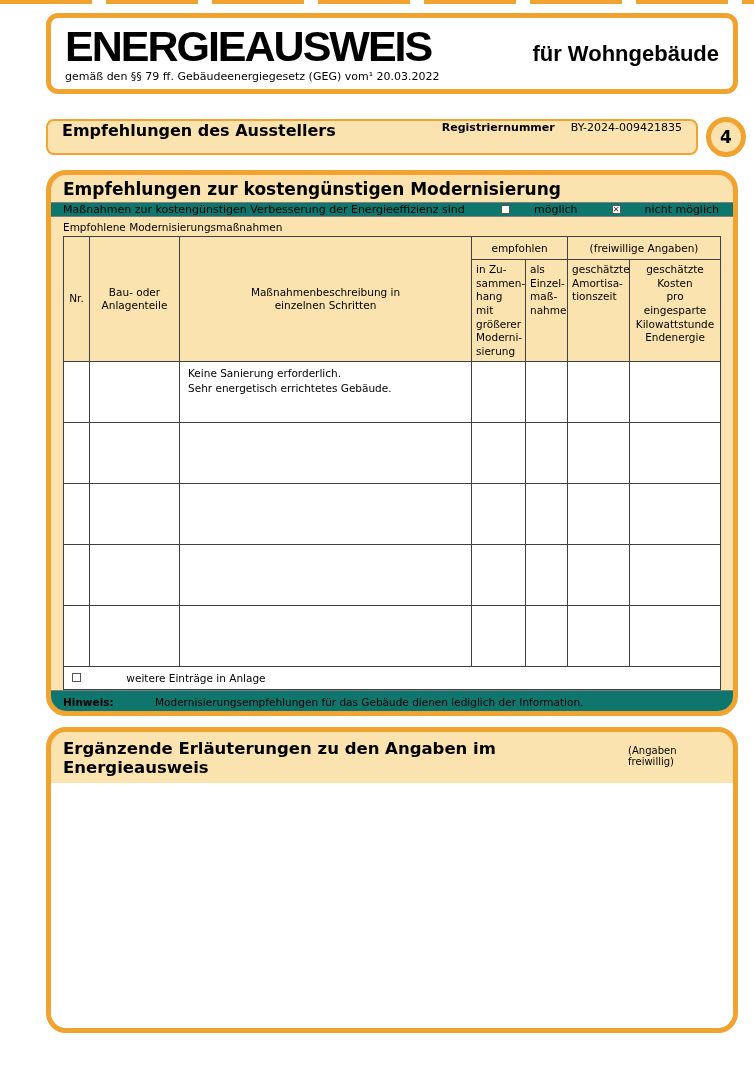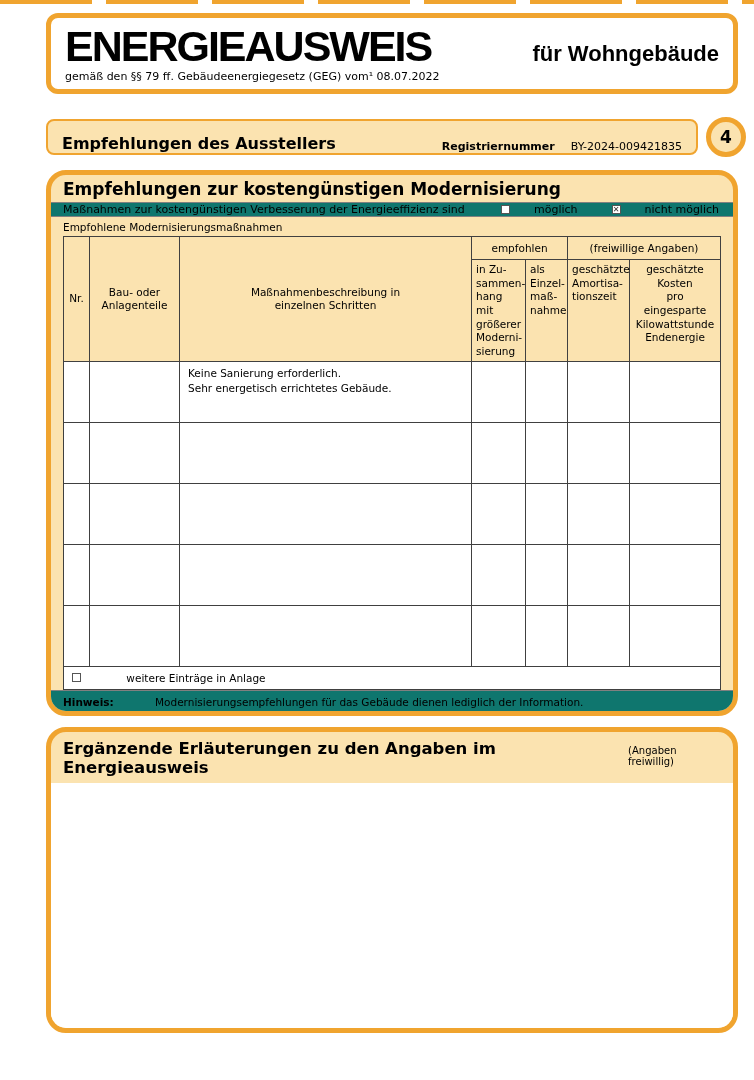--- a/index.html
+++ b/index.html
@@ -12,21 +12,21 @@
   .header-box{position:absolute;left:46px;top:13px;width:692px;height:81px;box-sizing:border-box;
         border:5px solid var(--accent);border-radius:12px;background:#fff;padding:7px 14px 0;}
   .title-row{display:flex;align-items:baseline;gap:12px;justify-content:space-between;}
   .main-title{font-family:"Liberation Sans","DejaVu Sans",sans-serif;font-weight:bold;
         font-size:43px;line-height:1.02;letter-spacing:-2px;white-space:nowrap;}
   .title-suffix{font-family:"Liberation Sans","DejaVu Sans",sans-serif;font-weight:bold;font-size:22px;white-space:nowrap;}
   .law-line{font-size:11px;margin-top:1px;}
   
   .section-bar{position:absolute;left:46px;top:119px;width:652px;height:36px;box-sizing:border-box;
         border:2px solid var(--accent);border-radius:8px;background:var(--fill);
-        display:flex;align-items:flex-end;padding:0 14px;}
+        display:flex;align-items:flex-start;padding:0 14px;}
   .section-title{font-size:16px;font-weight:bold;}
   .registry{margin-left:auto;display:flex;align-items:center;gap:16px;font-size:11px;}
   .reg-label{font-weight:bold;}
   .page-circle{position:absolute;left:706px;top:117px;width:40px;height:40px;box-sizing:border-box;
         border:5px solid var(--accent);border-radius:50%;background:var(--fill);
         display:flex;align-items:center;justify-content:center;font-weight:bold;font-size:17px;}
   
   .box{position:absolute;left:46px;width:692px;box-sizing:border-box;border:5px solid var(--accent);
         border-radius:20px;background:var(--fill);overflow:hidden;display:flex;flex-direction:column;}
   .box1{top:170px;height:546px;}
@@ -68,21 +68,21 @@
 <body>
 
 <div class="page">
   <div class="top-strip"></div>
 
   <header class="header-box">
     <div class="title-row">
       <span class="main-title">ENERGIEAUSWEIS</span>
       <span class="title-suffix">für Wohngebäude</span>
     </div>
-    <div class="law-line">gemäß den §§ 79 ff. Gebäudeenergiegesetz (GEG) vom¹ 08.07.2022</div>
+    <div class="law-line">gemäß den §§ 79 ff. Gebäudeenergiegesetz (GEG) vom¹ 20.03.2022</div>
   </header>
 
   <div class="section-bar">
     <span class="section-title">Empfehlungen des Ausstellers</span>
     <span class="registry">
       <span class="reg-label">Registriernummer</span>
       <span class="reg-value">BY-2024-009421835</span>
     </span>
   </div>
   <div class="page-circle">

